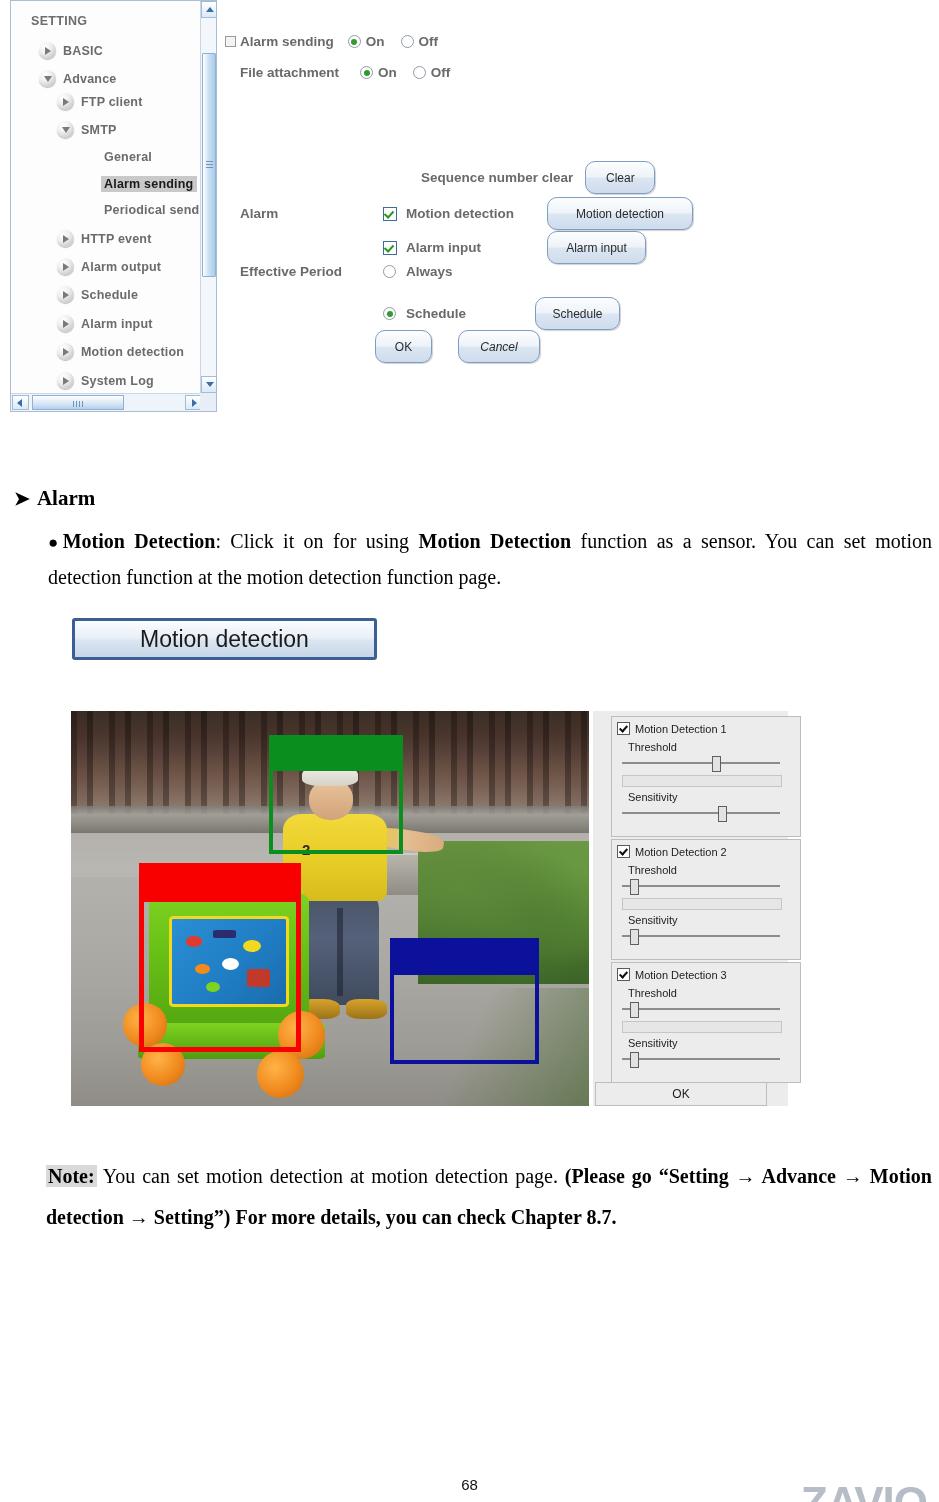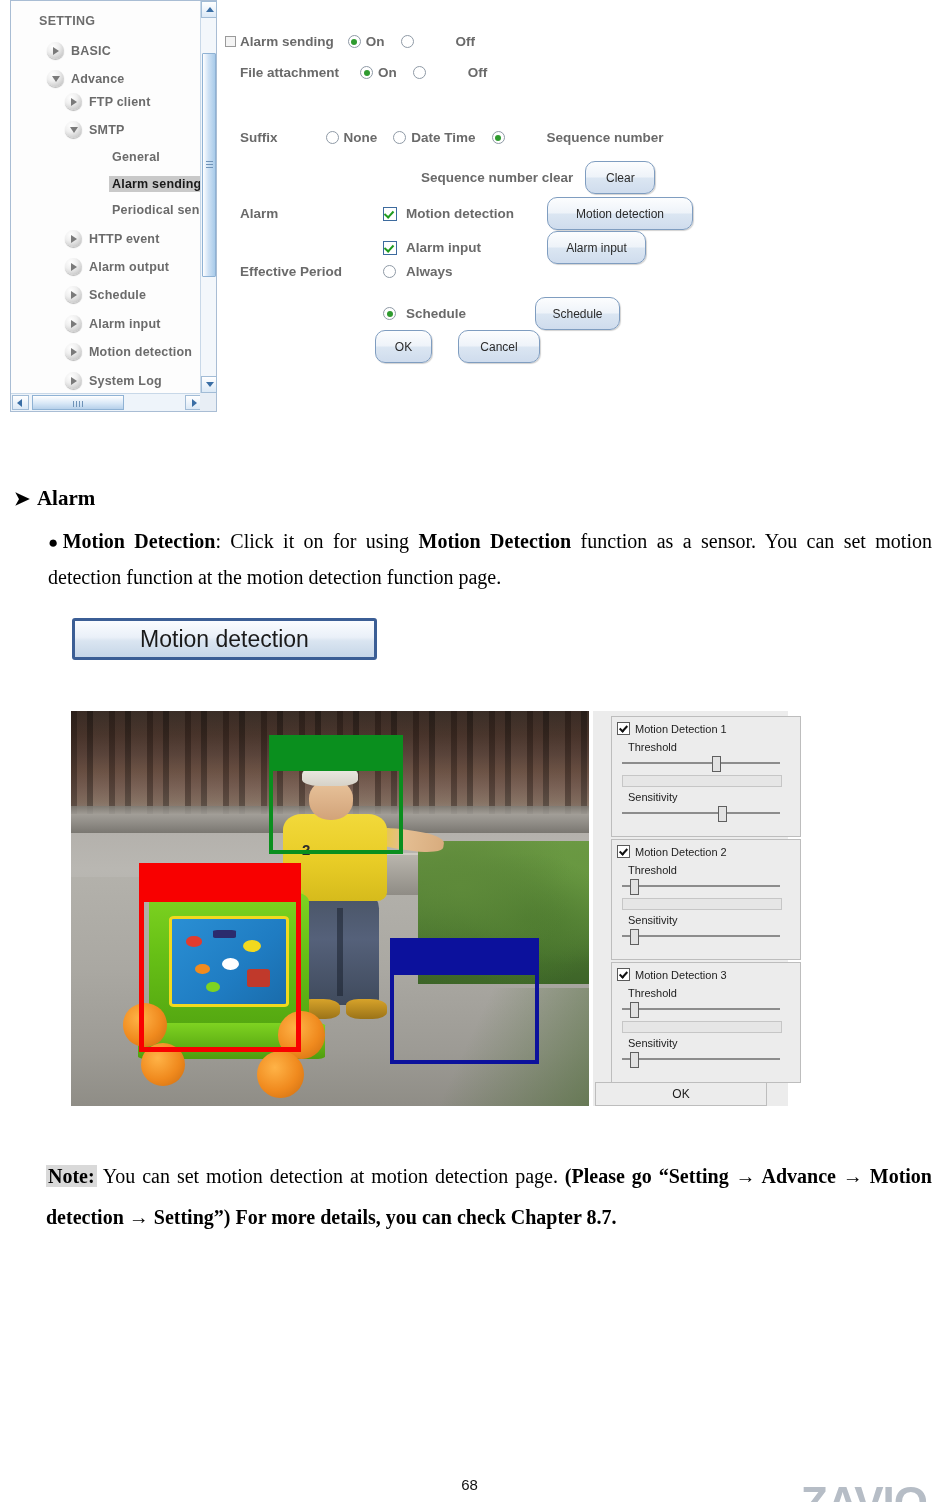--- a/index.html
+++ b/index.html
@@ -21,21 +21,21 @@
 
   
   #tree-panel {
     position: absolute; left: 10px; top: 0px;
     width: 207px; height: 412px;
     border: 1px solid #a9bdd4;
     background: #fdfdfd;
     box-sizing: border-box;
   }
   #tree-inner {
-    position: absolute; left: 8px; top: 0;
+    position: absolute; left: 0; top: 0;
     width: 190px; height: 392px;
     overflow: hidden;
   }
   .tree-title {
     position: absolute; left: 20px; top: 13px;
     font-size: 12.5px; font-weight: bold;
     color: #6d6d6d; letter-spacing: .3px;
   }
   .tree-node {
     position: absolute;
@@ -176,21 +176,21 @@
     margin-right: 9px; flex: 0 0 auto;
   }
   .cbox.on::after {
     content: "";
     position: absolute; left: 2px; top: 1px;
     width: 4px; height: 7px;
     border: solid #1f9b1f; border-width: 0 2px 2px 0;
     transform: rotate(42deg);
   }
   .opt { margin-right: 16px; display: flex; align-items: center; }
-  .opt:last-child { margin-right: 0; gap: 37px; }
+  .opt:last-child { margin-right: 0; }
   .textbox {
     width: 243px; height: 19px;
     border: 1px solid #a6a6a6; background: #ffffff;
     box-sizing: border-box;
   }
   .btn {
     display: inline-flex; align-items: center; justify-content: center;
     height: 33px;
     background: linear-gradient(to bottom,#fcfdfe 0%,#eef3f9 48%,#dbe6f2 52%,#cfdced 100%);
     border: 1px solid #7f9dc0;
@@ -572,36 +572,20 @@
         <span class="radio on"></span>
         <span>On</span>
       </span>
       <span class="opt">
         <span class="radio"></span>
         <span>Off</span>
       </span>
     </div>
 
 
-    <div class="frow" style="left:15px;top:102px;">
-      <span class="flabel">Suffix</span>
-      <span style="width:48px;"></span>
-      <span class="opt">
-        <span class="radio"></span>
-        <span>None</span>
-      </span>
-      <span class="opt">
-        <span class="radio"></span>
-        <span>Date Time</span>
-      </span>
-      <span class="opt">
-        <span class="radio on"></span>
-        <span>Sequence number</span>
-      </span>
-    </div>
 
     <div class="frow" style="left:196px;top:133px;">
       <span class="flabel">Sequence number clear</span>
       <span style="width:12px;"></span>
       <button class="btn" style="width:70px;">Clear</button>
     </div>
 
     <div class="frow" style="left:15px;top:169px;">
       <span class="flabel" style="width:143px;display:inline-block;">Alarm</span>
       <span class="cbox on"></span>
@@ -623,21 +607,21 @@
 
     <div class="frow" style="left:158px;top:269px;">
       <span class="radio on" style="margin-right:10px;"></span>
       <span class="flabel" style="width:129px;display:inline-block;">Schedule</span>
       <button class="btn" style="width:85px;">Schedule</button>
     </div>
 
     <div class="frow" style="left:150px;top:302px;">
       <button class="btn" style="width:57px;">OK</button>
       <span style="width:26px;"></span>
-      <button class="btn" style="width:82px;">Cancel</button>
+      <button class="btn" style="width:82px;font-style:italic;">Cancel</button>
     </div>
 
   </div>
 </div>
 
 <div id="heading-alarm" class="doc-serif">
   <span class="arrow">➤</span><span>Alarm</span>
 </div>
 
 <div id="para-motion" class="doc-serif">

